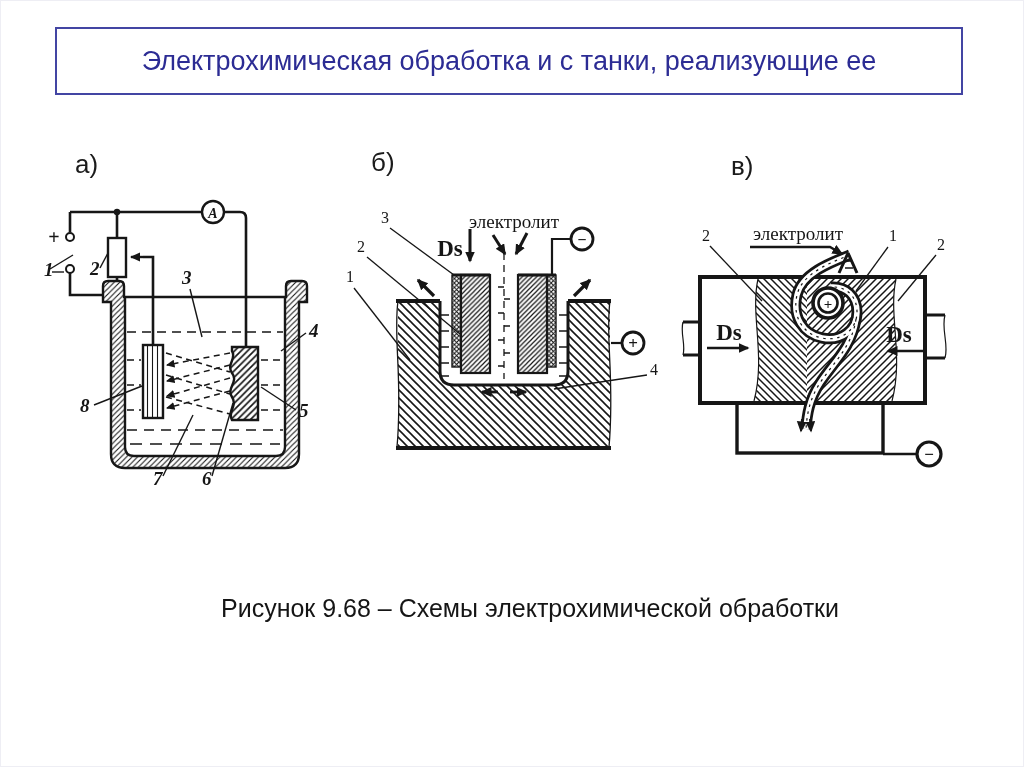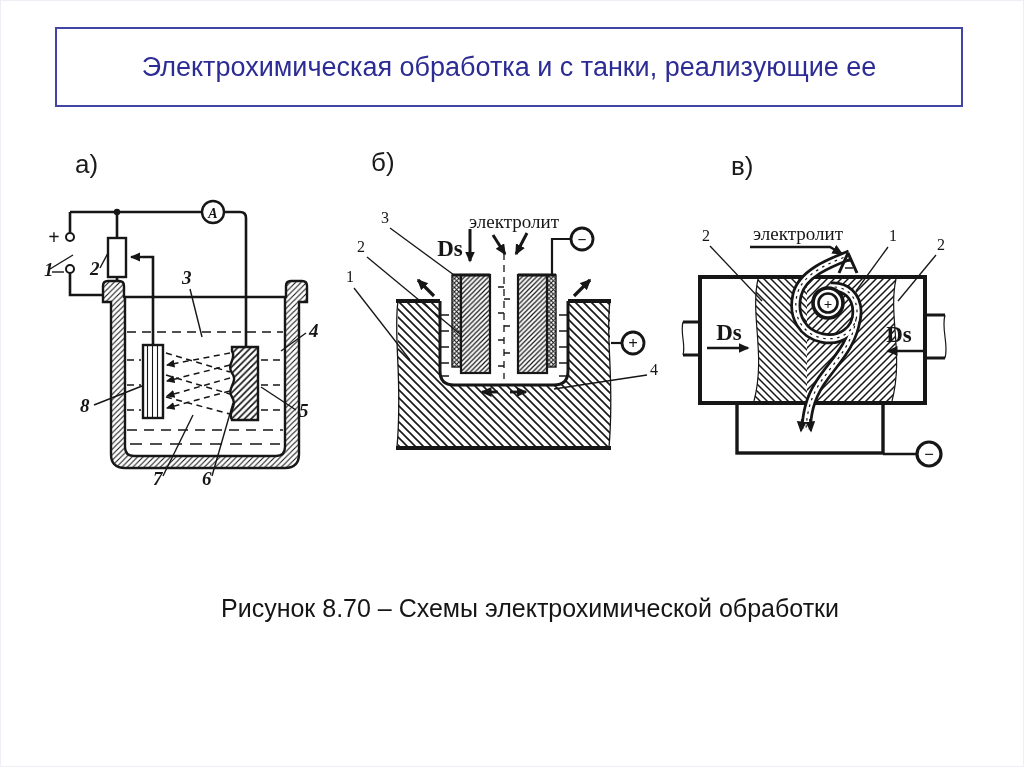--- a/index.html
+++ b/index.html
@@ -1,20 +1,20 @@
 <!DOCTYPE html>
 <html><head>
 <meta charset="utf-8">
 <style>
   html,body{margin:0;padding:0}
   body{width:1024px;height:767px;background:#ffffff;position:relative;overflow:hidden;
        font-family:"Liberation Sans",sans-serif}
   body::after{content:"";position:absolute;inset:0;border:1px solid #eeeef4;pointer-events:none}
 
-  .title-box{position:absolute;left:55px;top:27px;width:908px;height:80px;
+  .title-box{position:absolute;left:55px;top:27px;width:908px;height:68px;
              border:2px solid #4345a3;display:flex;align-items:center;justify-content:center;
              box-sizing:border-box}
   .title-box span{font-size:27px;color:#2c2c94;white-space:nowrap}
 
   .dlabel{position:absolute;font-size:26px;color:#1b1b1b}
   #label-a{left:75px;top:149px}
   #label-b{left:371px;top:147px}
   #label-v{left:731px;top:151px}
 
   .caption{position:absolute;left:36px;top:594px;width:988px;text-align:center;
@@ -270,13 +270,13 @@
   <g stroke="#161616" stroke-width="1.3" fill="none">
     <path d="M30,51 L82,106"></path>
     <path d="M208,52 L176,96"></path>
     <path d="M256,60 L218,106"></path>
   </g>
   <text class="calb" x="22" y="46">2</text>
   <text class="calb" x="209" y="46">1</text>
   <text class="calb" x="257" y="55">2</text>
 </svg>
 
-<div class="caption">Рисунок 8.70 – Схемы электрохимической обработки</div>
+<div class="caption">Рисунок 9.68 – Схемы электрохимической обработки</div>
 
 </body></html>

